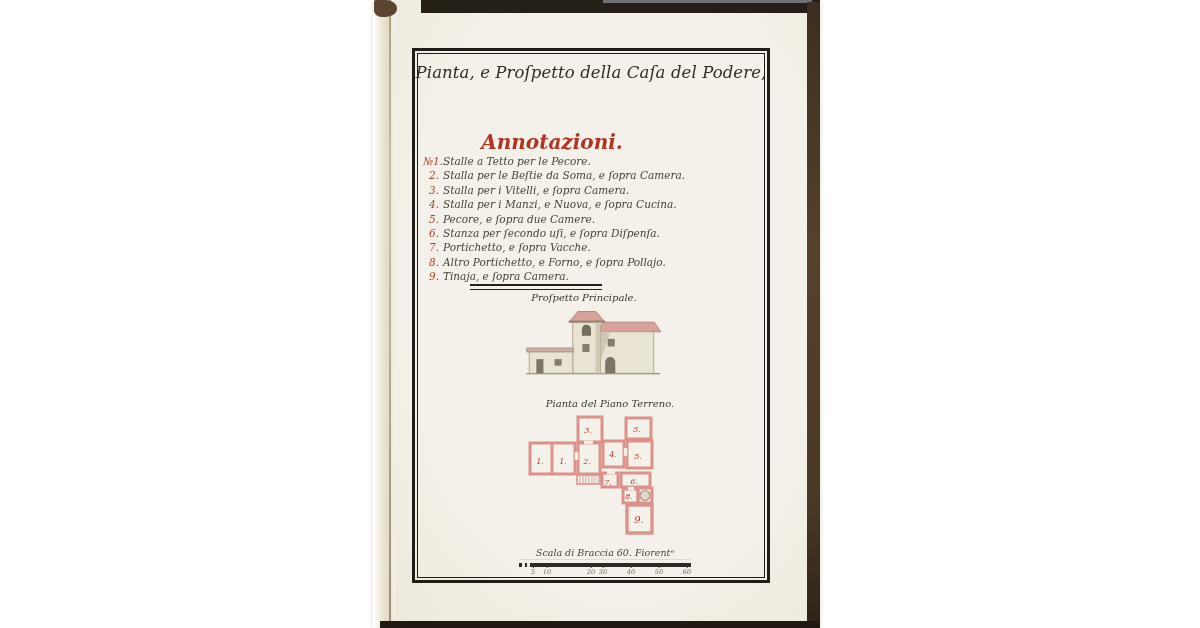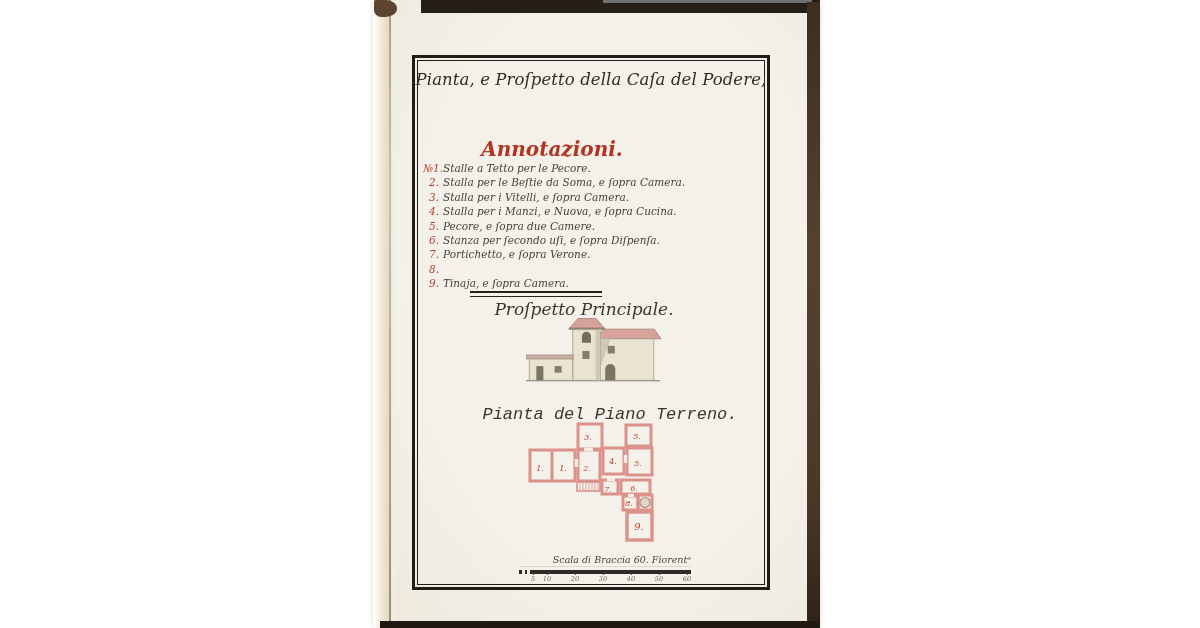--- a/index.html
+++ b/index.html
@@ -19,60 +19,60 @@
   .spine-blob { position:absolute; left:1px; top:0; width:23px; height:17px;
                 background:#5d4430; border-radius:10% 60% 60% 45%; }
   .edge-top { position:absolute; top:0; left:48px; right:0; height:13px; background:#261f18; }
   .edge-top-gray { position:absolute; top:0; left:230px; right:8px; height:3px; background:#6e7275; }
   .edge-right { position:absolute; top:2px; right:0; bottom:3px; width:13px;
                 background:linear-gradient(180deg,#3c2e20,#55412e 40%,#4a3827 80%,#2e2318); }
   .edge-bottom { position:absolute; left:7px; right:0; bottom:0; height:7px; background:#1f1912; }
 
   
   .frame { position:absolute; left:39px; top:48px; width:358px; height:535px;
-           border:3px solid #201d18;margin-top:7px; }
+           border:3px solid #201d18; }
   .frame-inner { position:absolute; inset:2px; border:1px solid #201d18; }
 
   
   .plate-title { position:absolute; top:11px; left:0; right:0; text-align:center;
                  font-style:italic; font-size:16.5px; line-height:22px; color:#2f2d26;
                  letter-spacing:.1px; }
 
   
   .ann-heading { position:absolute; top:79px; left:52px; width:170px; text-align:center;
                  font-style:italic; font-weight:bold; font-size:20px; color:#b23420; }
   .ann-list { position:absolute; top:104px; left:8px; width:300px; }
   .ann-row { display:flex; height:14.4px; font-style:italic; font-size:10.5px; }
   .ann-num { width:20px; text-align:right; padding-right:4px; color:#b5402b; flex:0 0 auto; }
   .ann-text { color:#46433a; white-space:nowrap;font-style:italic; }
 
   .divider { position:absolute; top:233px; left:55px; width:132px; height:6px;
              border-top:2.5px solid #24221d; border-bottom:1.5px solid #24221d; }
 
   .drawing-label { position:absolute; left:0; right:0; text-align:center;
-                   font-style:italic; font-size:17px; color:#3a372f; }
+                   font-style:italic; font-size:10px; color:#3a372f; }
   .label-prospetto { top:241px; padding-right:14px; }
-  .label-pianta    { top:347px; padding-left:38px;font-family:Liberation Mono, monospace; }
+  .label-pianta    { top:347px; padding-left:38px; }
 
   .elevation-svg { position:absolute; left:96px; top:256px; width:160px; height:86px; }
   .plan-svg      { position:absolute; left:112px; top:363px; width:142px; height:128px; }
 
   
   .scale { position:absolute; left:104px; top:496px; width:172px; }
-  .scale-label { font-style:italic; font-size:9.5px; color:#45423a; text-align:right;
+  .scale-label { font-style:italic; font-size:9.5px; color:#45423a; text-align:center;
                  border-bottom:1px solid #66625428; padding-bottom:1px; white-space:nowrap; }
   .scale-bar { position:relative; margin-top:3px; height:3.5px; background:#2b2a24; }
   .scale-bar-checker { position:absolute; left:0; top:0; bottom:0; width:14px;
         background:repeating-linear-gradient(90deg,#2b2a24 0 2.8px,#efece0 2.8px 5.6px); }
   .scale-ticks { position:relative; height:10px; margin-top:1px; }
   .scale-ticks span { position:absolute; transform:translateX(-50%); font-style:italic;
                       font-size:6.5px; color:#6b6557; }
   .scale-ticks span::before { content:""; position:absolute; left:50%; top:-2px;
                       width:1px; height:2px; background:#44413a; }
-  .t0{left:14px}.t1{left:28px}.t2{left:56px}.t3{left:84px}.t4{left:112px}.t5{left:140px}.t6{left:168px}
+  .t0{left:14px}.t1{left:28px}.t2{left:72px}.t3{left:84px}.t4{left:112px}.t5{left:140px}.t6{left:168px}
 </style>
 </head>
 <body>
 
 <div class="stage">
   <div class="photo">
 
     <div class="spine"></div>
     <div class="spine-fold"></div>
     <div class="spine-blob"></div>
@@ -110,24 +110,25 @@
         <div class="ann-row">
           <span class="ann-num">5.</span>
           <span class="ann-text">Pecore, e ſopra due Camere.</span>
         </div>
         <div class="ann-row">
           <span class="ann-num">6.</span>
           <span class="ann-text">Stanza per ſecondo uſi, e ſopra Diſpenſa.</span>
         </div>
         <div class="ann-row">
           <span class="ann-num">7.</span>
-          <span class="ann-text">Portichetto, e ſopra Verone.</span>
+          <span class="ann-text">Portichetto, e ſopra Vacche.</span>
         </div>
         <div class="ann-row">
           <span class="ann-num">8.</span>
+          <span class="ann-text">Altro Portichetto, e Forno, e ſopra Pollajo.</span>
         </div>
         <div class="ann-row">
           <span class="ann-num">9.</span>
           <span class="ann-text">Tinaja, e ſopra Camera.</span>
         </div>
       </div>
 
       <div class="divider"></div>
 
       <div class="drawing-label label-prospetto">Proſpetto Principale.</div>

